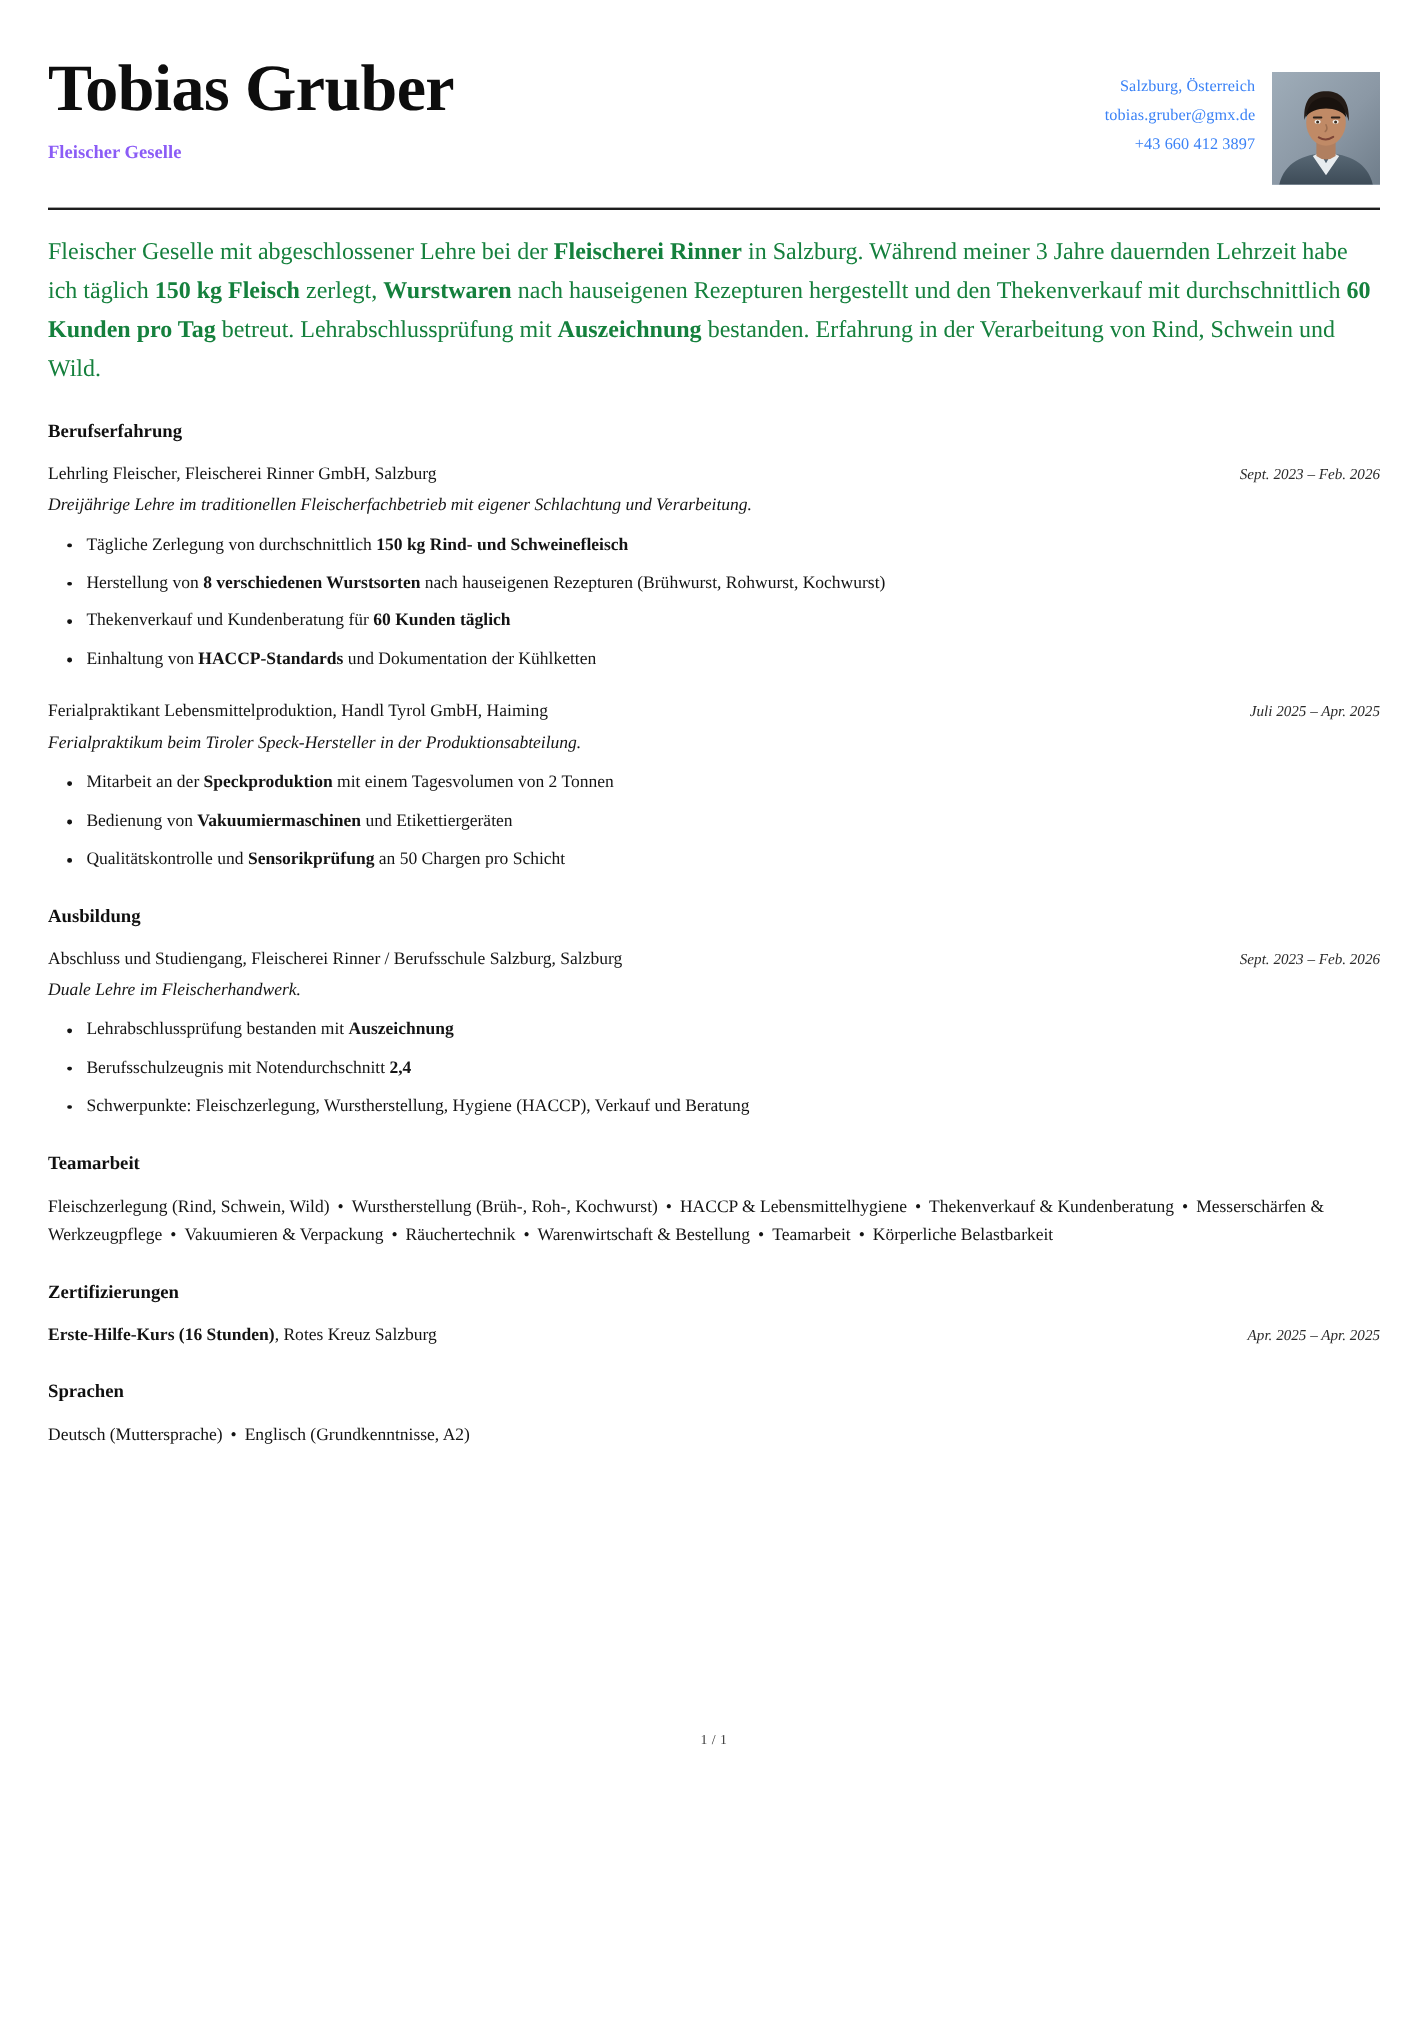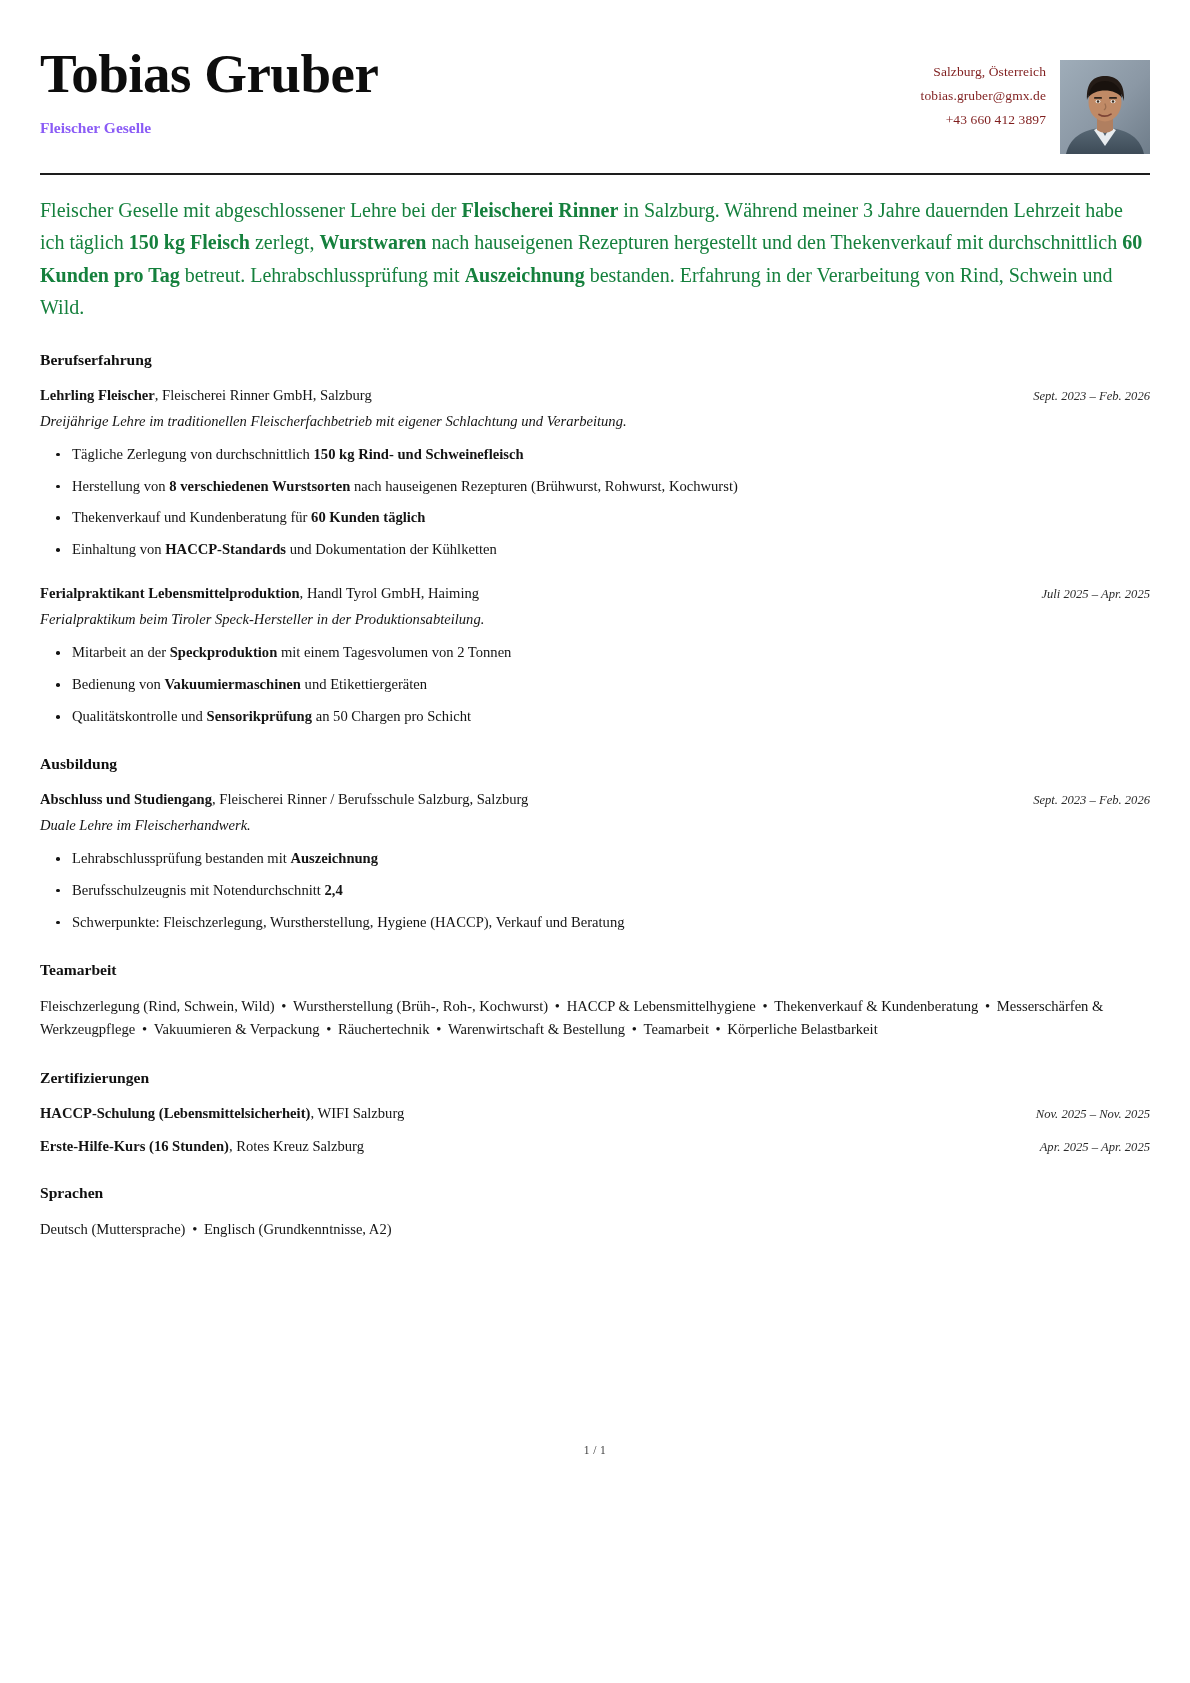--- a/index.html
+++ b/index.html
@@ -52,21 +52,21 @@
   .contact-photo-wrap {
     display: flex;
     align-items: flex-start;
     gap: 14px;
     padding-top: 14px;
   }
   .contact {
     text-align: right;
     font-size: 13.5px;
     line-height: 1.78;
-    color: #7f1d1d;
+    color: #3b82f6;
     white-space: nowrap;
   }
   .contact div { letter-spacing: 0.1px; }
 
   .photo {
     width: 90px;
     height: 94px;
     flex: 0 0 auto;
     position: relative;
     overflow: hidden;
@@ -105,21 +105,21 @@
     display: flex;
     align-items: baseline;
     justify-content: space-between;
     gap: 16px;
   }
   .entry-role {
     font-size: 14.6px;
     line-height: 1.45;
     color: #141414;
   }
-  .entry-role .role-bold { font-weight: 700; }
+  .entry-role .role-bold { font-weight: 400; }
   .entry-date {
     font-size: 12.6px;
     font-style: italic;
     white-space: nowrap;
     color: #2a2a2a;
     flex: 0 0 auto;
   }
   .entry-desc {
     font-size: 14.6px;
     line-height: 1.5;
@@ -308,24 +308,20 @@
 
   <div class="section">
     <div class="section-title">Teamarbeit</div>
     <div class="inline-list"><span>Fleischzerlegung (Rind, Schwein, Wild)</span><span class="sep"> • </span><span>Wurstherstellung (Brüh-, Roh-, Kochwurst)</span><span class="sep"> • </span><span>HACCP &amp; Lebensmittelhygiene</span><span class="sep"> • </span><span>Thekenverkauf &amp; Kundenberatung</span><span class="sep"> • </span><span>Messerschärfen &amp; Werkzeugpflege</span><span class="sep"> • </span><span>Vakuumieren &amp; Verpackung</span><span class="sep"> • </span><span>Räuchertechnik</span><span class="sep"> • </span><span>Warenwirtschaft &amp; Bestellung</span><span class="sep"> • </span><span>Teamarbeit</span><span class="sep"> • </span><span>Körperliche Belastbarkeit</span></div>
   </div>
 
   <div class="section">
     <div class="section-title">Zertifizierungen</div>
     <div>
         <div class="cert-row">
-          <div class="cert-name"><span class="cname">HACCP-Schulung (Lebensmittelsicherheit)</span><span>, WIFI Salzburg</span></div>
-          <div class="cert-date">Nov. 2025 – Nov. 2025</div>
-        </div>
-        <div class="cert-row">
           <div class="cert-name"><span class="cname">Erste-Hilfe-Kurs (16 Stunden)</span><span>, Rotes Kreuz Salzburg</span></div>
           <div class="cert-date">Apr. 2025 – Apr. 2025</div>
         </div>
       </div>
   </div>
 
   <div class="section">
     <div class="section-title">Sprachen</div>
     <div class="inline-list"><span>Deutsch (Muttersprache)</span><span class="sep"> • </span><span>Englisch (Grundkenntnisse, A2)</span></div>
   </div>

